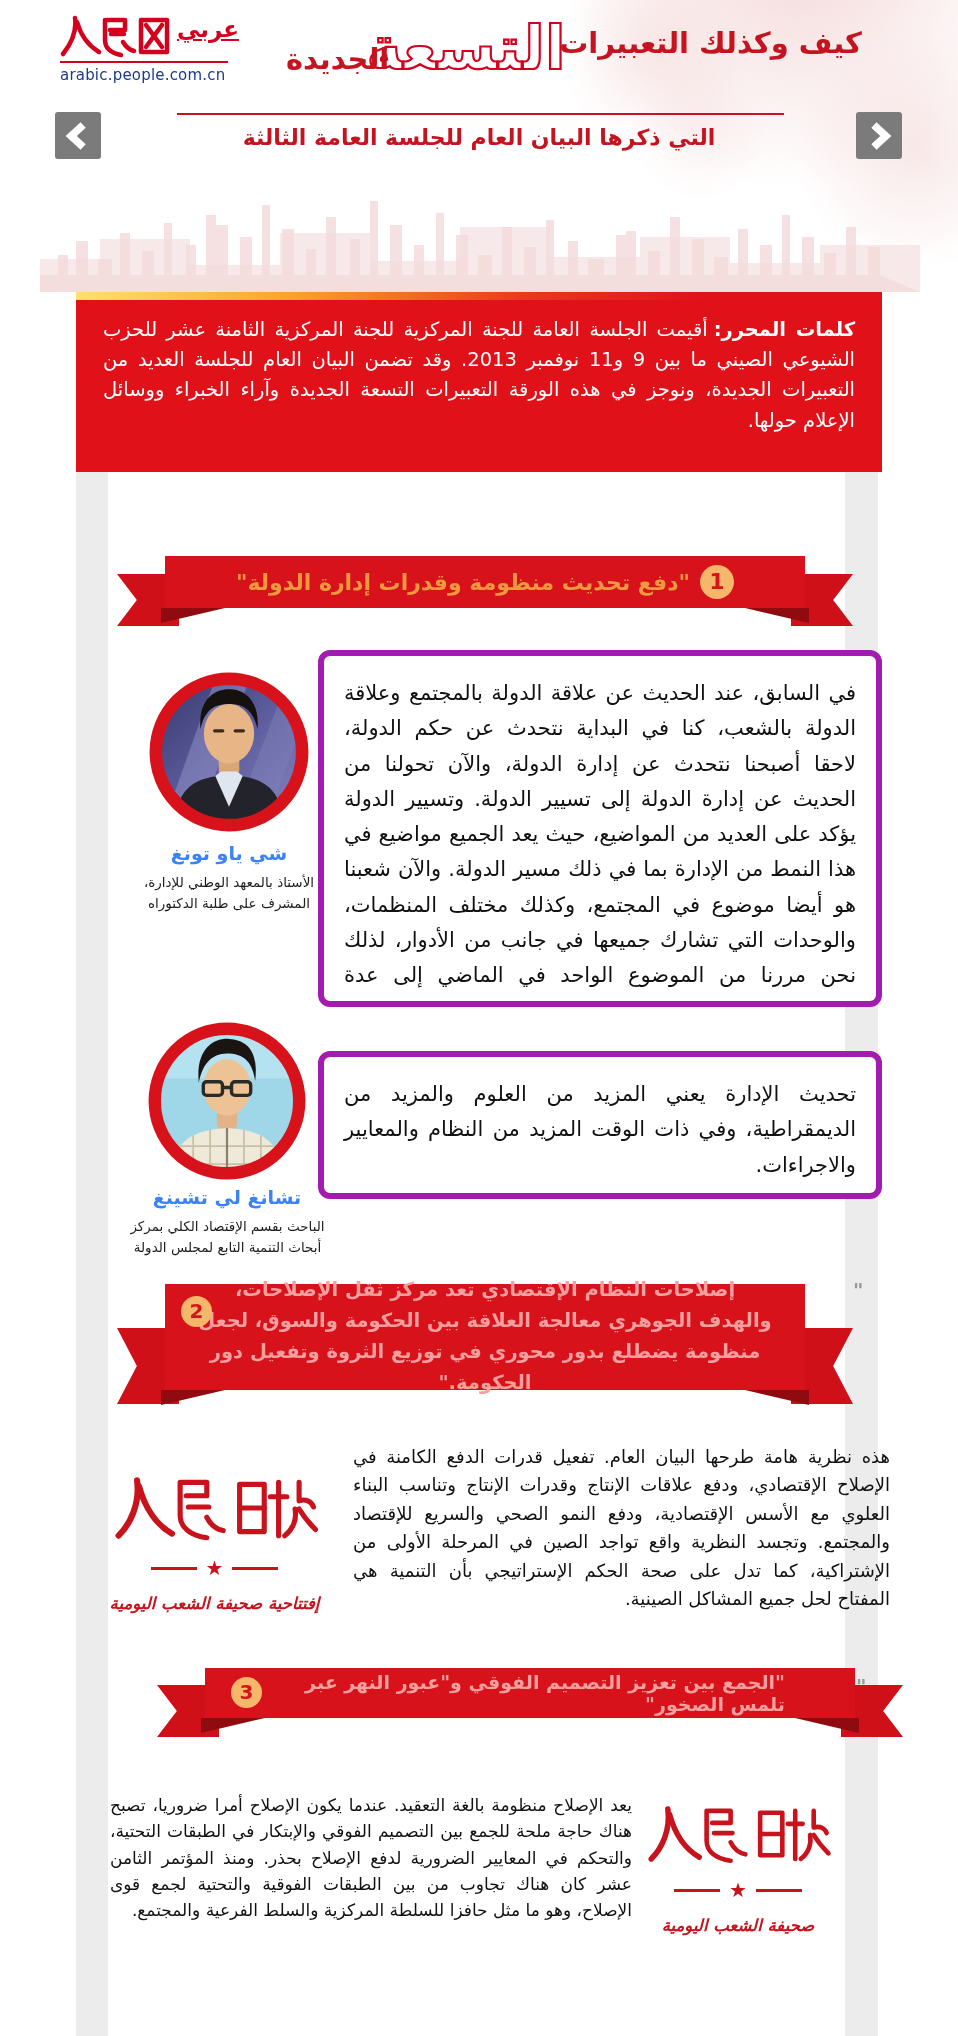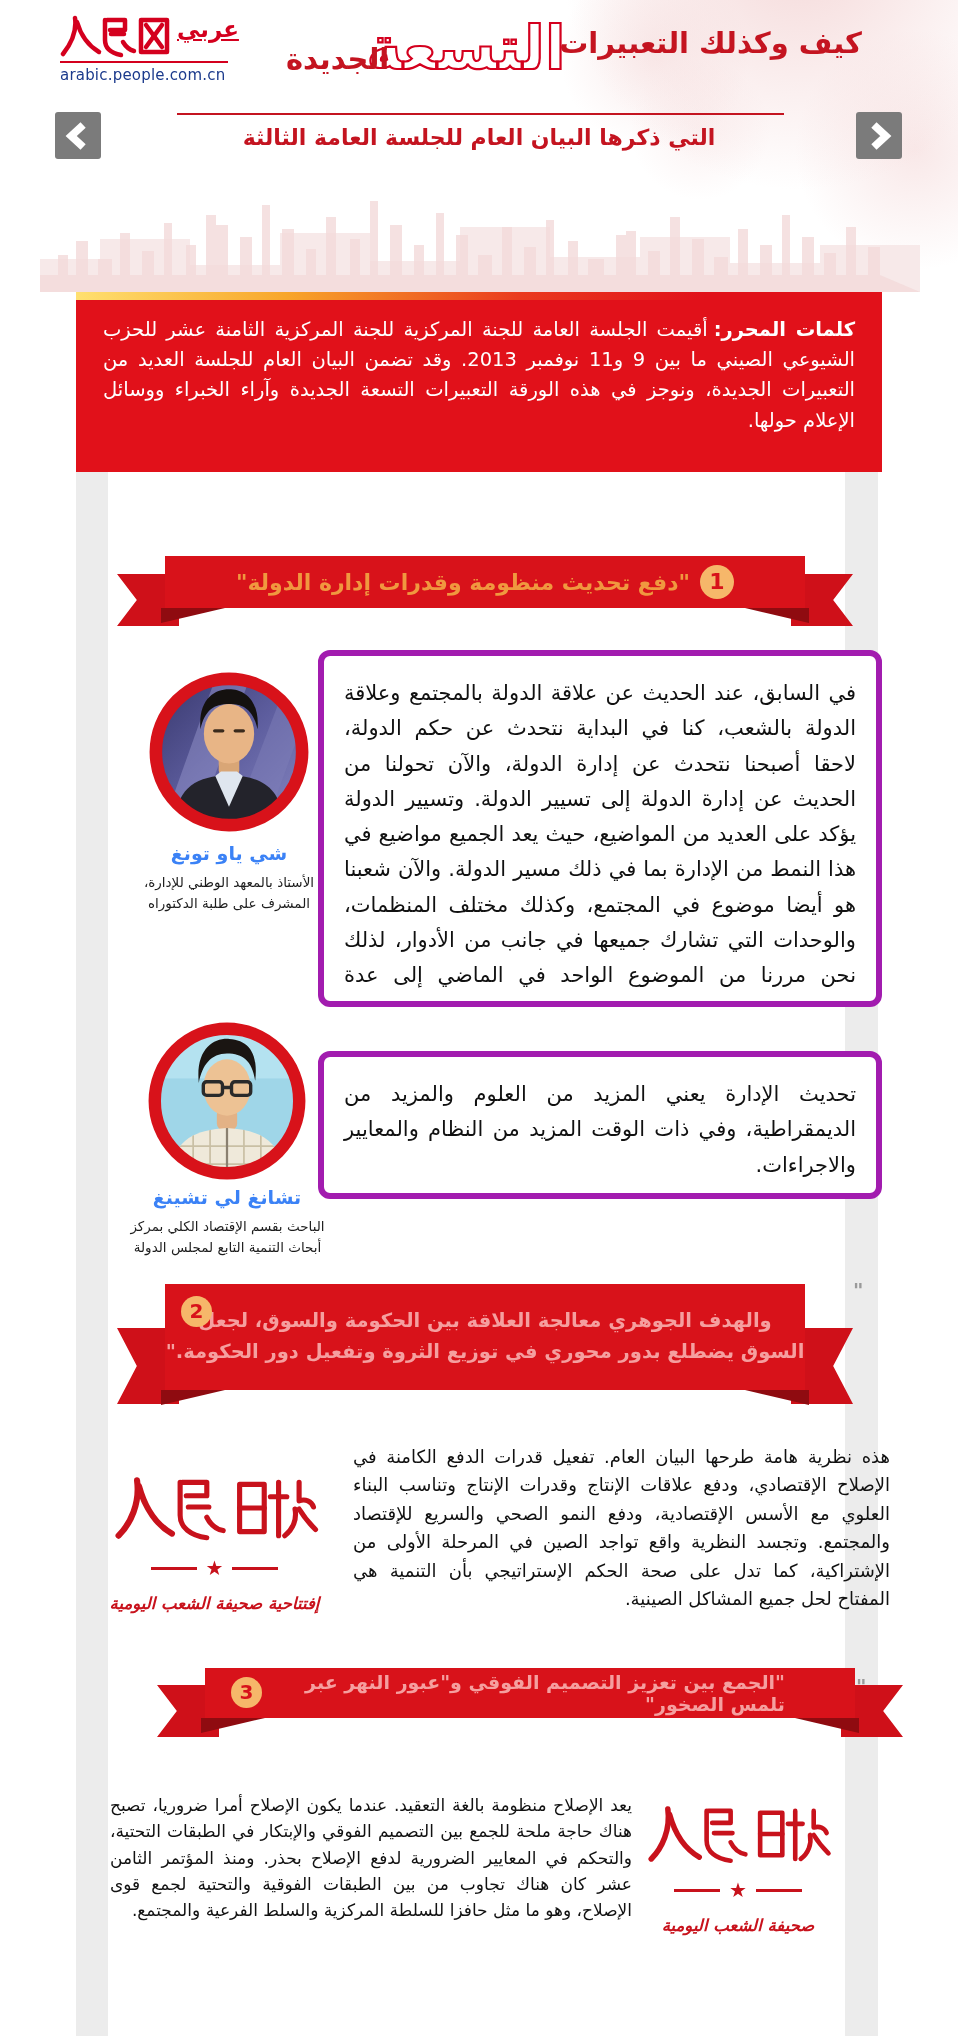--- a/index.html
+++ b/index.html
@@ -233,22 +233,23 @@
   </div>
 
   <span class="stray-q" style="left:853px;top:1278px;">"</span>
   <div class="ribbon" id="ribbon2" style="left:165px;top:1284px;width:640px;height:106px;">
     <div class="wing wing-l" style="top:44px;height:76px;"></div>
     <div class="wing wing-r" style="top:44px;height:76px;"></div>
     <div class="fold fold-l"></div>
     <div class="fold fold-r"></div>
     <div class="band ribbon-pink">
       <span class="badge badge-abs" style="left:16px;top:12px;">2</span>
+      <div>إصلاحات النظام الإقتصادي تعد مركز ثقل الإصلاحات،</div>
       <div>والهدف الجوهري معالجة العلاقة بين الحكومة والسوق، لجعل</div>
-      <div>السوق يضطلع بدور محوري في توزيع الثروة وتفعيل دور الحكومة."</div>
+      <div>منظومة يضطلع بدور محوري في توزيع الثروة وتفعيل دور الحكومة."</div>
     </div>
   </div>
 
   <div class="press-logo" style="left:92px;top:1468px;width:245px;">
     <svg width="212" height="80" viewBox="0 0 200 78" fill="none" stroke="#c8121c" stroke-width="6" stroke-linecap="round" stroke-linejoin="round">
       <path d="M24,12 C27,34 18,54 6,66"></path>
         <path d="M26,18 C32,40 44,56 58,64"></path>
       <path d="M68,14 h24 v13 h-20" stroke-width="5"></path>
         <path d="M66,14 v32 c0,12 10,20 26,22" stroke-width="5"></path>
       <path d="M74,38 h20" stroke-width="5"></path>

